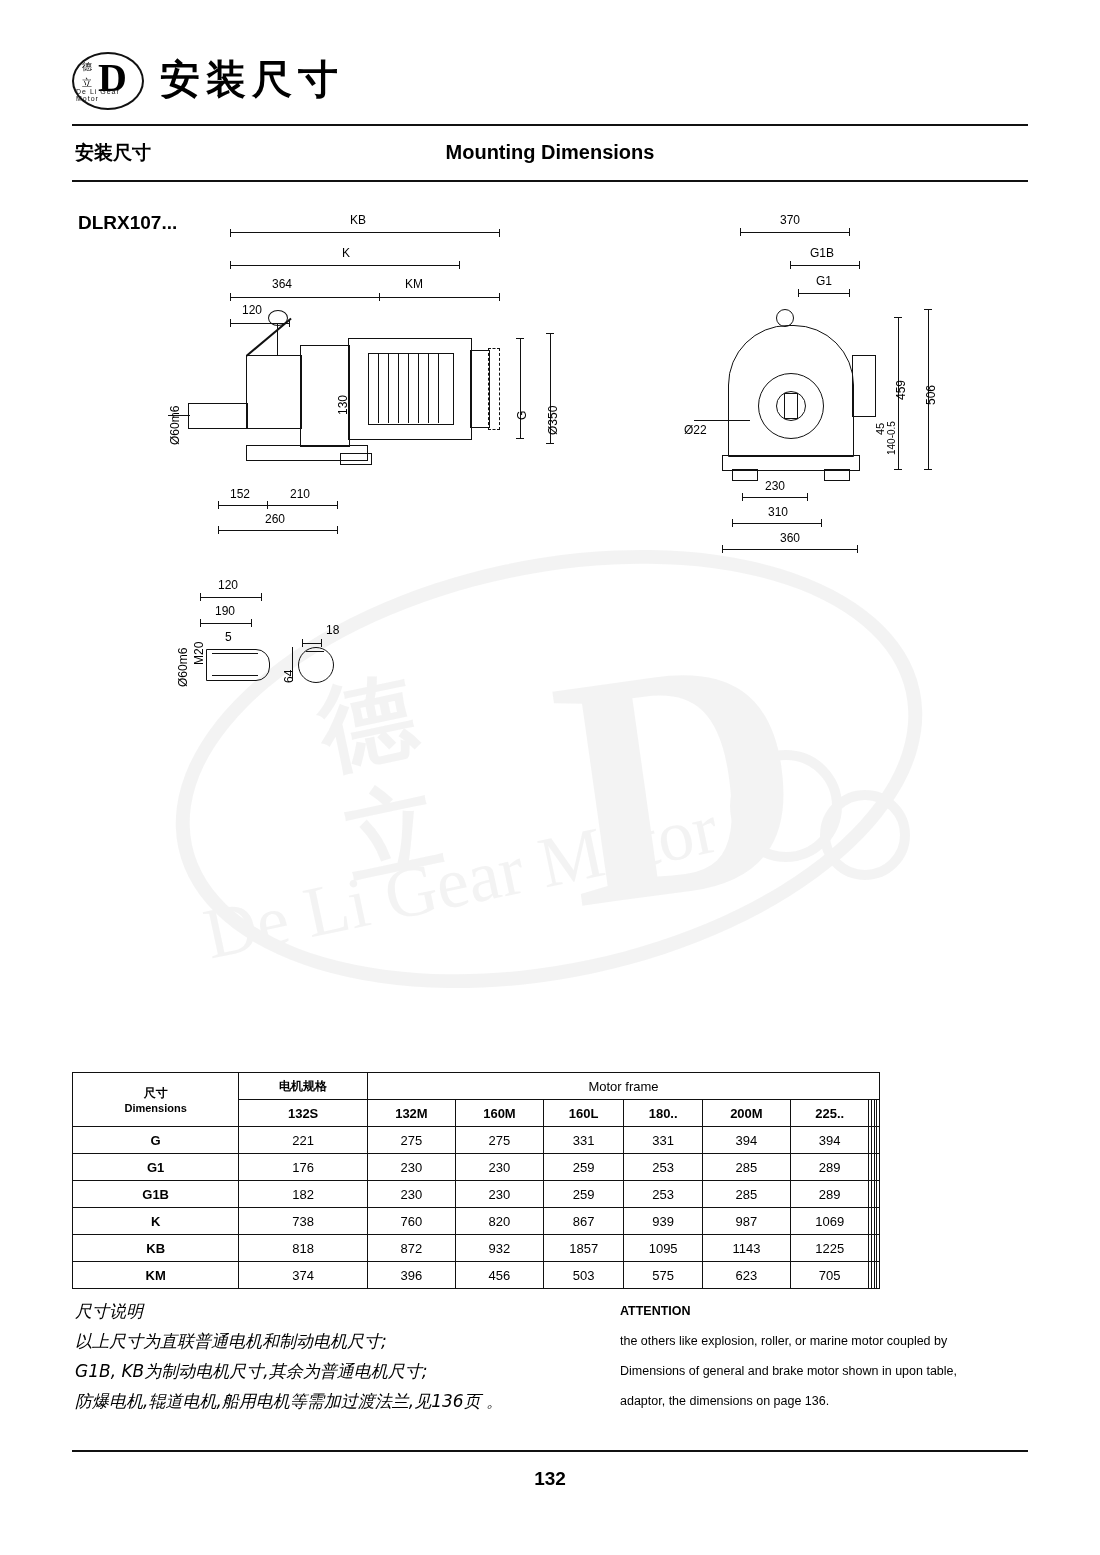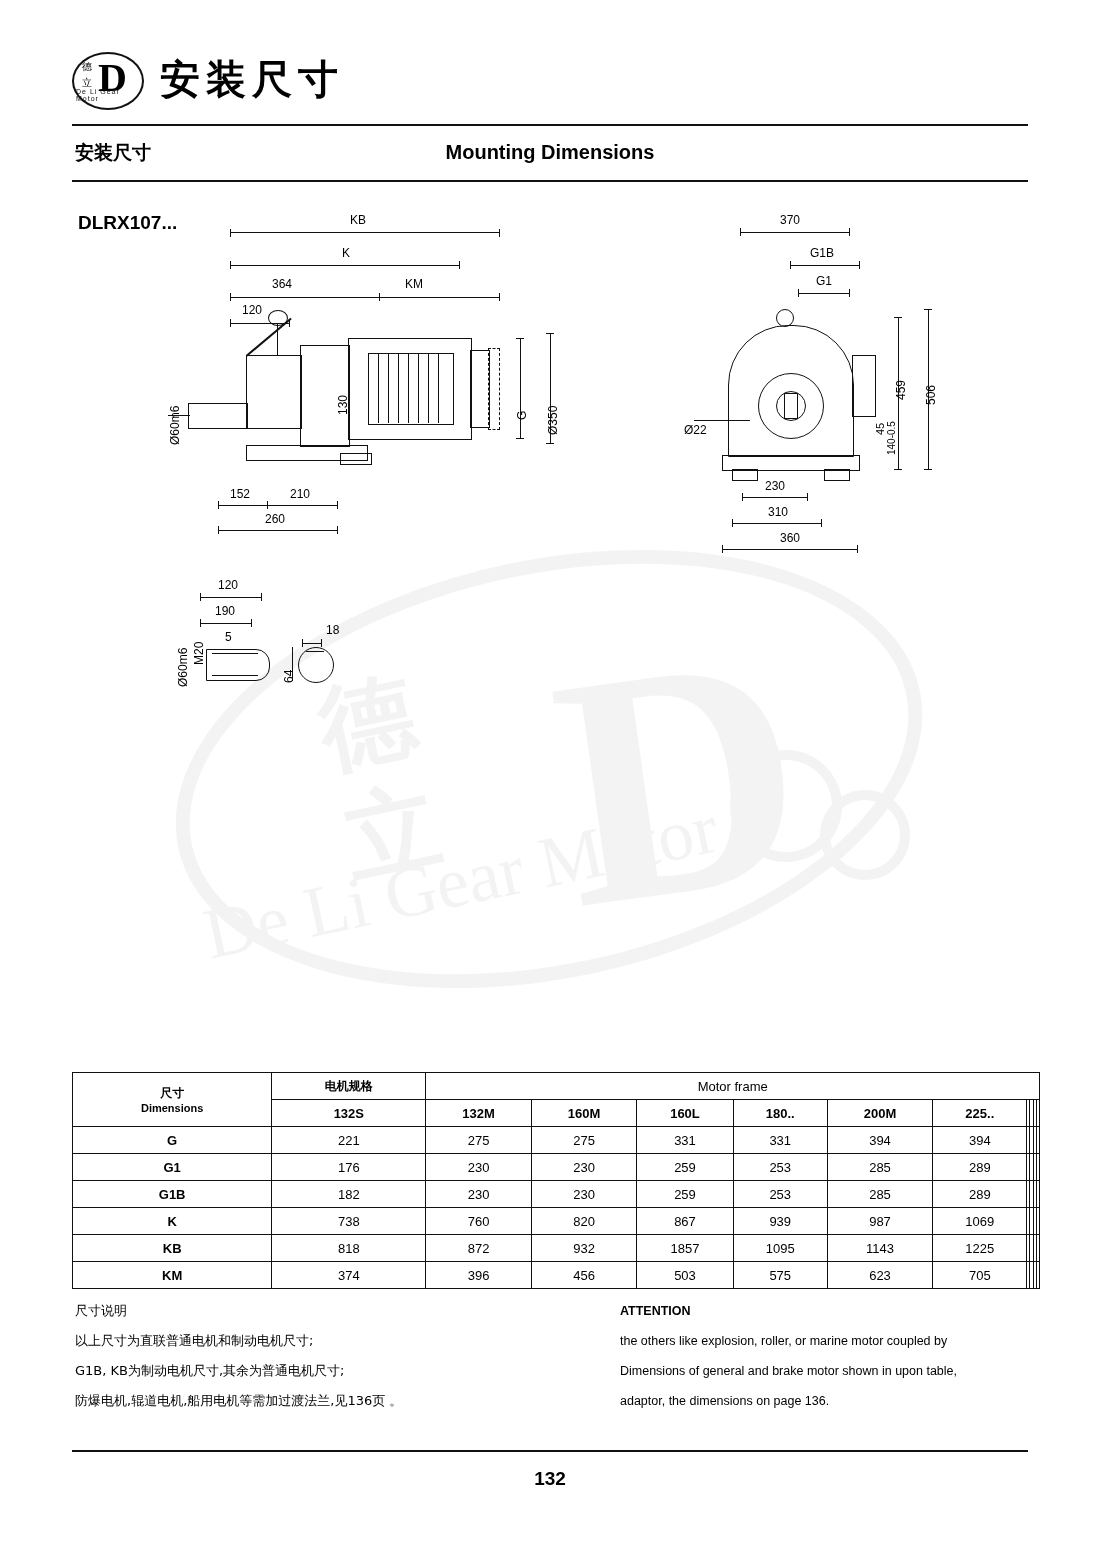--- a/index.html
+++ b/index.html
@@ -57,32 +57,32 @@
   .ln{position:absolute;background:#111;}
   .h{height:1px;}
   .v{width:1px;}
   .dim{position:absolute;font-size:12px;font-family:"Liberation Sans",sans-serif;}
   .dimv{position:absolute;font-size:12px;transform:rotate(-90deg);transform-origin:left top;white-space:nowrap;}
   .box{position:absolute;border:1.5px solid #111;}
   .boxthin{position:absolute;border:1px solid #111;}
 
   
   table.dims{
-    position:absolute;left:72px;top:1072px;border-collapse:collapse;width:968px;
+    position:absolute;left:72px;top:1072px;border-collapse:collapse;width:808px;
     font-size:13px;
   }
   table.dims td,table.dims th{
     border:1px solid #111;text-align:center;height:26px;padding:0;font-weight:normal;
   }
   table.dims .hd{font-weight:bold;}
   table.dims .rowhdr{font-weight:bold;}
   .cn-sm{font-family:"DejaVu Sans",sans-serif;font-size:12px;}
 
   
-  .notes-cn{position:absolute;left:75px;top:1296px;width:430px;font-family:"DejaVu Sans",sans-serif;font-size:13px;line-height:30px;}
+  .notes-cn{position:absolute;left:75px;top:1296px;width:430px;font-family:"DejaVu Sans",sans-serif;font-size:17px;line-height:30px;font-style:italic;}
   .notes-en{position:absolute;left:620px;top:1296px;width:420px;font-size:12.5px;line-height:30px;}
   .notes-en .hdr{font-weight:bold;}
 
   .pageno{position:absolute;left:0;top:1468px;width:1100px;text-align:center;font-size:19px;font-weight:bold;}
 </style>
 </head>
 <body>
 
 <div class="page">
 

